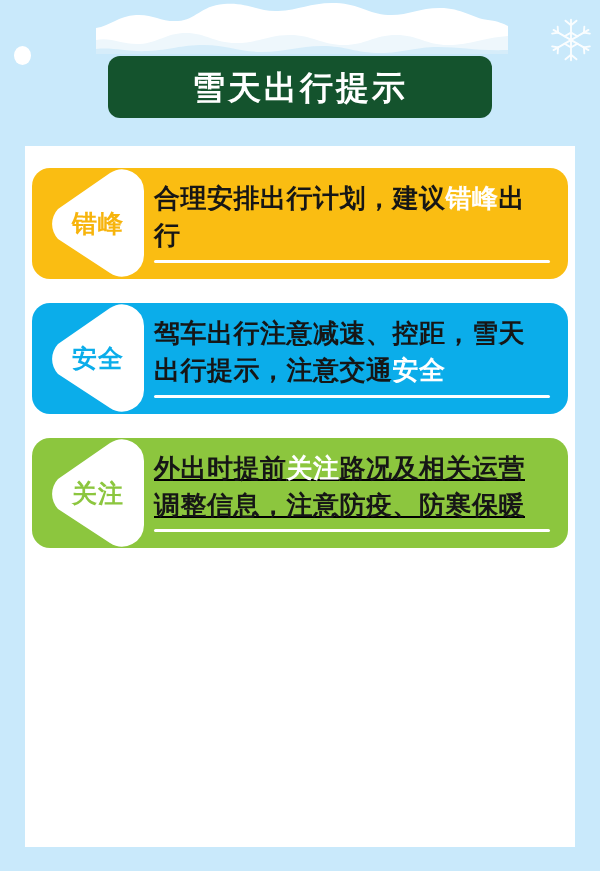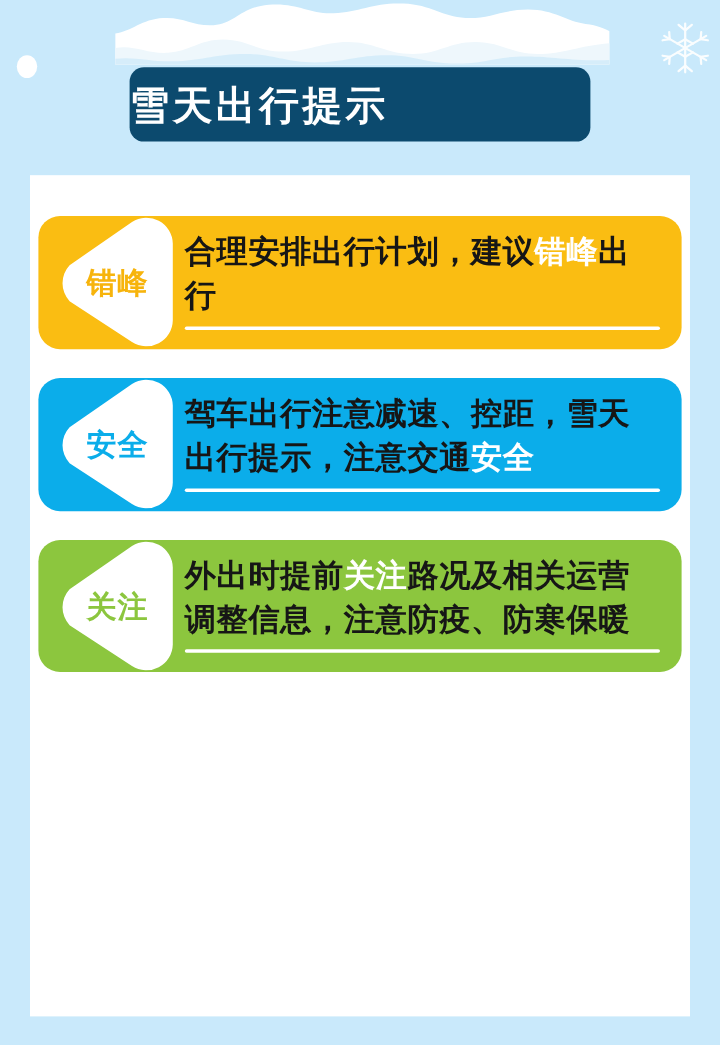--- a/index.html
+++ b/index.html
@@ -49,24 +49,25 @@
     top: 0;
     width: 412px;
     height: 54px;
   }
   .title-bar {
     position: absolute;
     left: 108px;
     top: 56px;
     width: 384px;
     height: 62px;
-    background: #0c4a6e;
+    background: #14532d;
     border-radius: 12px;
     display: flex;
     align-items: center;
+    justify-content: center;
     box-sizing: border-box;
   }
   .title-text {
     color: #ffffff;
     font-size: 33px;
     font-weight: bold;
     letter-spacing: 3px;
     line-height: 1;
     white-space: nowrap;
   }
@@ -78,21 +79,21 @@
     top: 146px;
     width: 550px;
     height: 701px;
     background: #ffffff;
   }
 
   
   .cards {
     position: absolute;
     left: 32px;
-    top: 180px;
+    top: 168px;
     width: 536px;
   }
   .card {
     position: relative;
     border-radius: 18px;
     margin-bottom: 24px;
     box-sizing: border-box;
     padding: 12px 18px 16px 122px;
     min-height: 106px;
     display: flex;
@@ -158,21 +159,21 @@
   
   .card-cuofeng { background: #fabd12; }
   .card-cuofeng .badge-label { color: #f7b40c; }
 
   .card-lvse { background: #6fae43; }
   .card-lvse .badge-label { color: #6fae43; }
 
   .card-anquan { background: #0badea; justify-content: flex-end; }
   .card-anquan .badge-label { color: #0badea; }
 
-  .card-guanzhu { background: #8cc63e; }
+  .card-guanzhu { background: #8cc63e; text-decoration: underline; }
   .card-guanzhu .badge-label { color: #8cc63e; }
 </style>
 </head>
 <body>
 
 <div class="deco-circle"></div>
 
 <div class="deco-snowflake">
   <svg viewBox="0 0 100 100" width="46" height="50" aria-hidden="true">
     <g stroke="#ffffff" stroke-width="4" stroke-linecap="round" fill="none">

